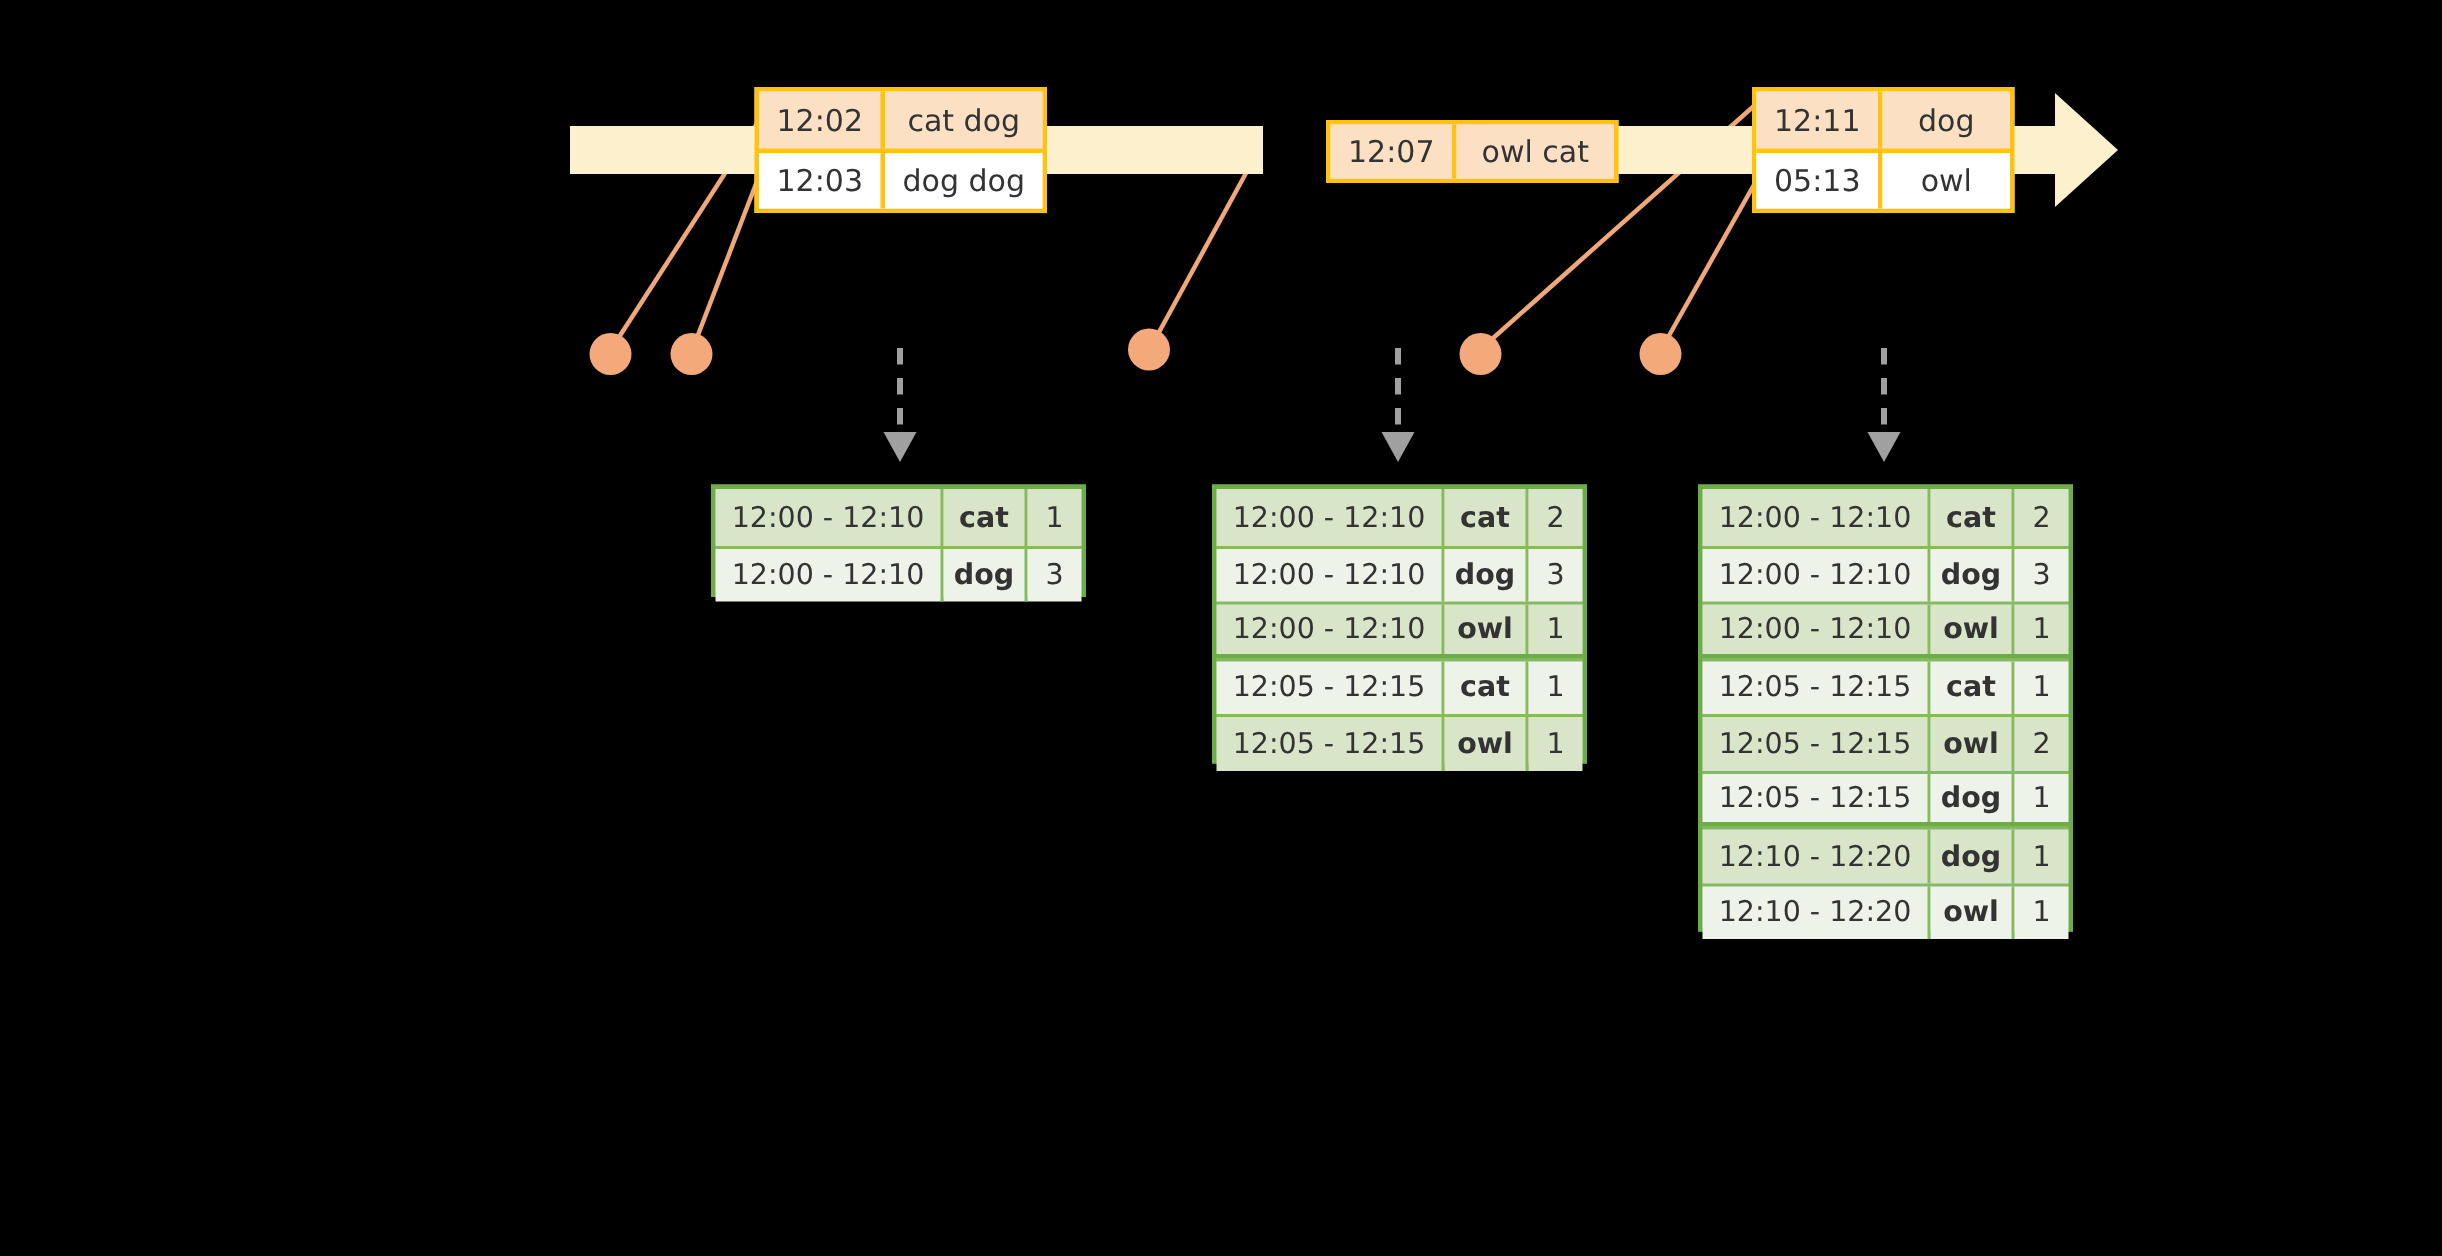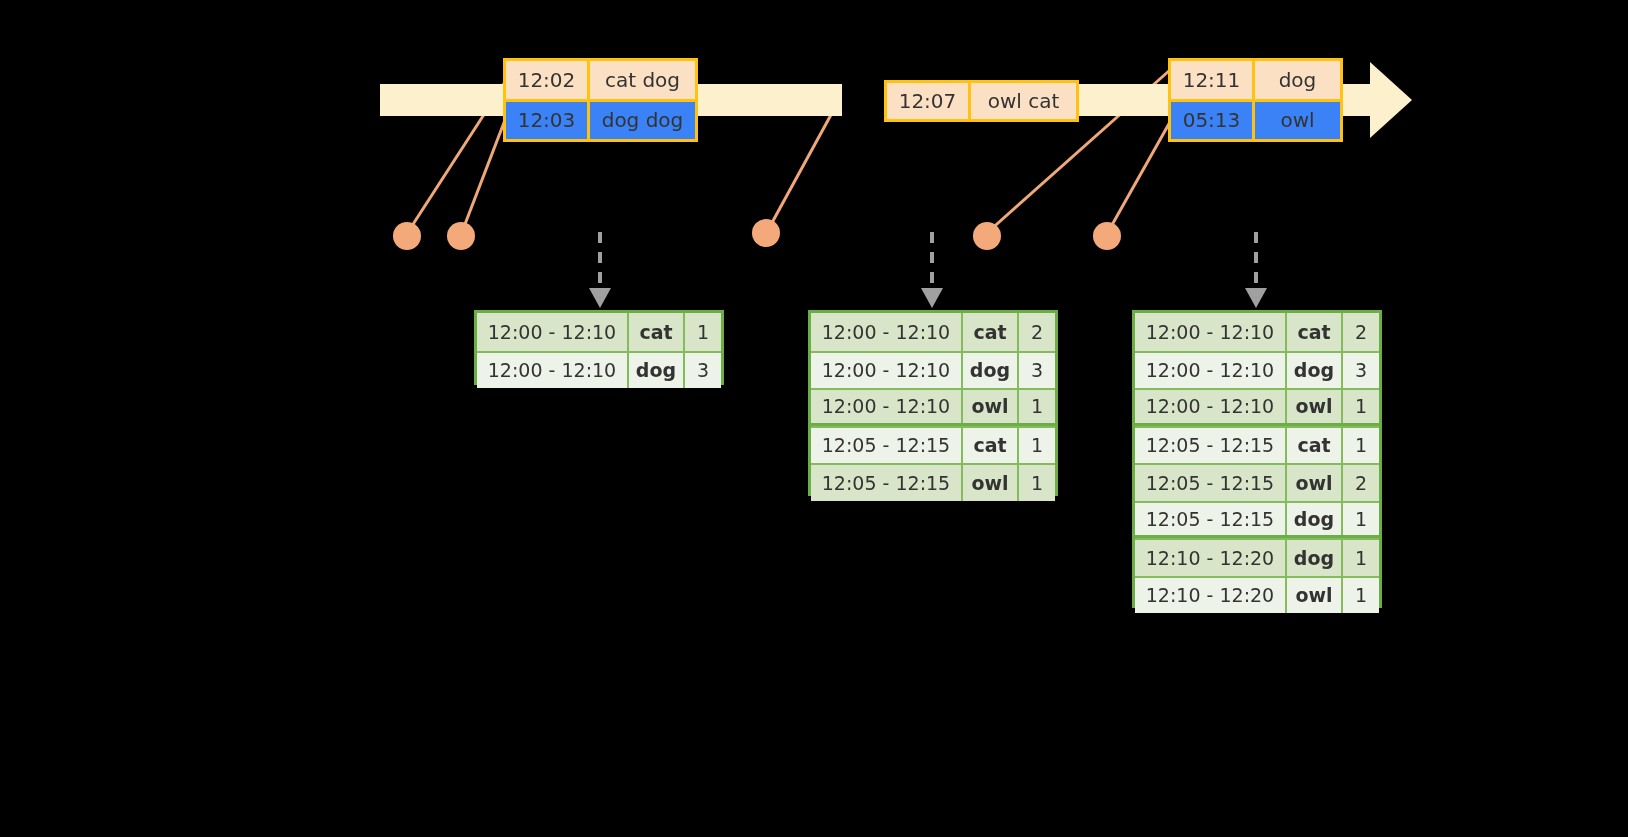--- a/index.html
+++ b/index.html
@@ -47,21 +47,21 @@
   }
   .event-row {
     display: flex;
     flex-direction: row;
     flex: 1 1 auto;
   }
   .event-row + .event-row {
     border-top: 3px solid #ffc20e;
   }
   .event-row.shade  .ev-time, .event-row.shade  .ev-val { background: #fbe0c3; }
-  .event-row.plain  .ev-time, .event-row.plain  .ev-val { background: #3b82f6; }
+  .event-row.plain  .ev-time, .event-row.plain  .ev-val { background: #ffffff; }
   .ev-time {
     width: 84px;
     display: flex;
     align-items: center;
     justify-content: center;
     font-size: 20px;
     color: #333333;
     border-right: 3px solid #ffc20e;
     box-sizing: border-box;
   }
@@ -74,20 +74,21 @@
     color: #333333;
     box-sizing: border-box;
   }
 
   
   .result-table {
     position: absolute;
     border: 3px solid #6aae45;
     box-sizing: border-box;
     background: #a3a3a3;
+    margin-top: 13px;
   }
   .res-row {
     display: flex;
     flex-direction: row;
     height: 37.5px;
     box-sizing: border-box;
   }
   .res-row + .res-row { border-top: 2px solid #84bb5c; }
   .res-row.group-end { border-bottom: 3px solid #6aae45; }
   .res-row.shade .cell { background: #d8e5c9; }

